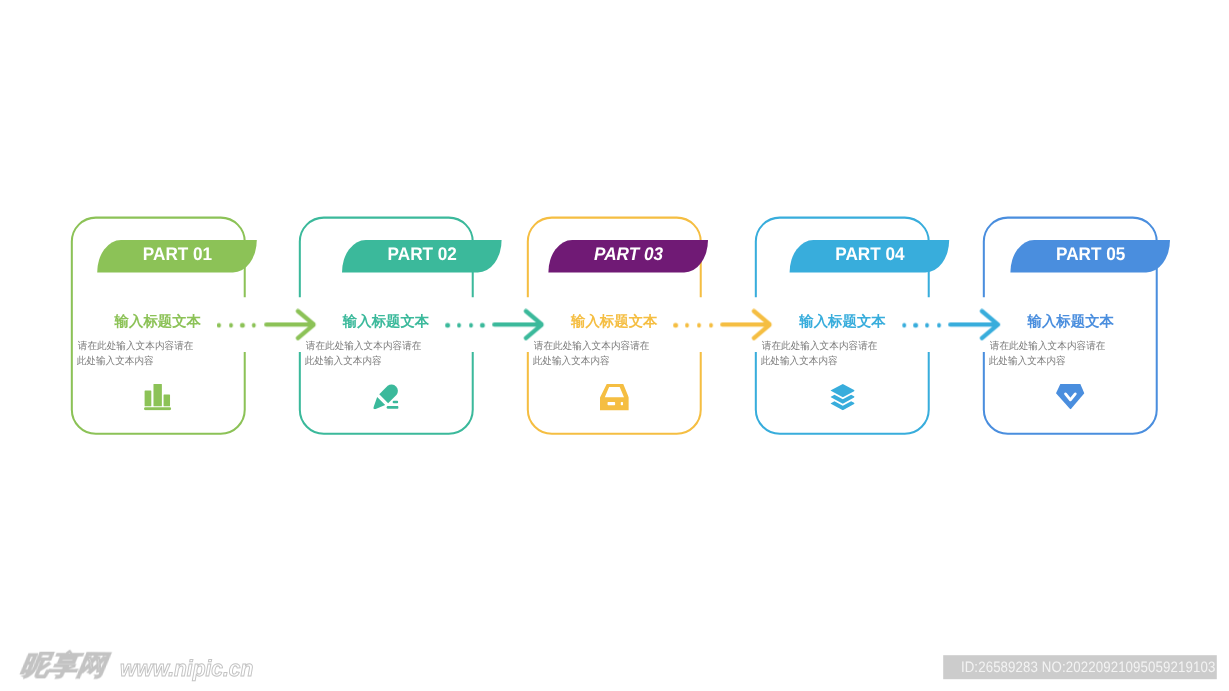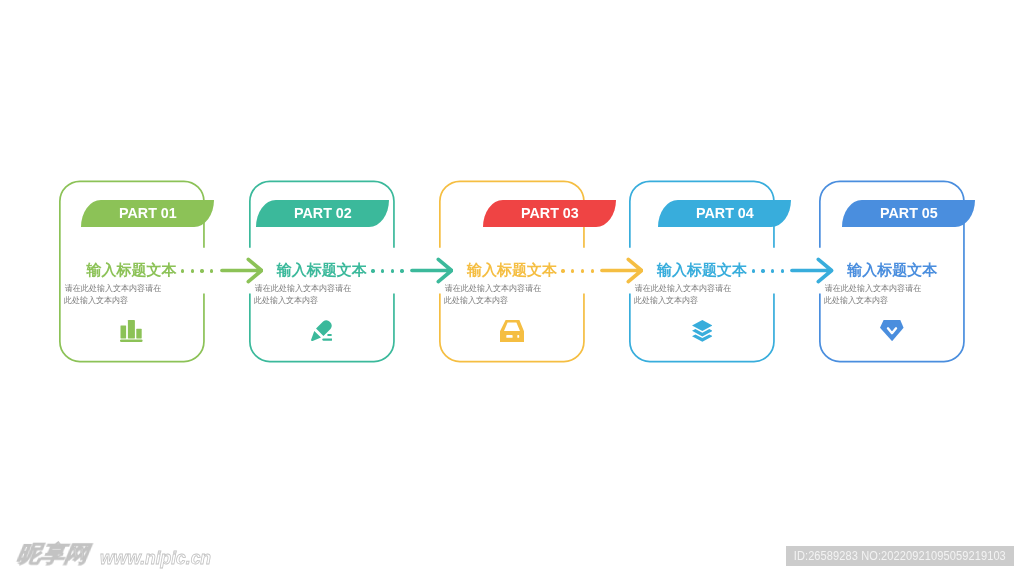--- a/index.html
+++ b/index.html
@@ -15,38 +15,38 @@
   
   .card-outline{position:absolute;}
 
   .banner{position:absolute;top:199.5px;height:27.2px;width:133px;
           display:flex;align-items:center;justify-content:center;}
   .banner-label{color:#fff;font-weight:bold;font-size:15.3px;letter-spacing:0px;
                 font-family:"Liberation Sans",sans-serif;line-height:1;
                 position:relative;top:0.0px;display:inline-block;
                 transform:scaleX(0.935);transform-origin:center center;}
 
-  .ctitle{position:absolute;font-size:15px;font-weight:bold;white-space:nowrap;
+  .ctitle{position:absolute;font-size:12px;font-weight:bold;white-space:nowrap;
           font-family:"Liberation Sans",sans-serif;
           line-height:1;text-align:center;}
   .cbody{position:absolute;font-size:8.5px;color:#7b7b7b;line-height:12.1px;
          text-align:left;font-family:"Liberation Sans",sans-serif;}
   .cbody div{display:inline-block;transform:scaleX(0.945);
              transform-origin:center center;}
   .cicon{position:absolute;}
 
   .dots{position:absolute;display:flex;align-items:center;}
   .dot{width:3.3px;height:3.3px;border-radius:50%;}
   .arrow{position:absolute;}
 
   .wm{position:absolute;left:17.1px;top:538.8px;}
   .idband{position:absolute;background:#cccccc;color:#f3f3f3;
           font-size:12.6px;letter-spacing:0.1px;
           font-family:"Liberation Sans",sans-serif;white-space:nowrap;
-          display:flex;align-items:center;justify-content:center;}
+          display:flex;align-items:center;}
 </style>
 </head>
 <body>
 
 <div id="stage">
   <div id="cards-layer">
       <div class="card-outline" style="left: 57.6px; top: 179.4px;"><svg width="147.8" height="185.9" viewBox="0 0 147.8 185.9">
           <path d="M 20.85 0.85 L 124.95000000000002 0.85 A 20 20 0 0 1 144.95000000000002 20.85 L 144.95000000000002 67.29999999999998 M 144.95000000000002 112.9 L 144.95000000000002 161.05 A 20 20 0 0 1 124.95000000000002 181.05 L 20.85 181.05 A 20 20 0 0 1 0.85 161.05 L 0.85 20.85 A 20 20 0 0 1 20.85 0.85" transform="translate(1,1.5)" fill="none" stroke="#8CC257" stroke-width="1.7"></path>
         </svg></div>
       <div class="banner" style="left: 81.1px; background: rgb(140, 194, 87); border-top-left-radius: 20px 27.2px; border-bottom-right-radius: 20px 27.2px;">
@@ -56,35 +56,35 @@
       <div class="cbody" style="left: 61.5px; top: 281.6px; width: 140px;"><div>请在此处输入文本内容请在</div><div>此处输入文本内容</div></div>
       <div class="cicon" style="left: 120.2px; top: 319.8px;"><svg width="22.6" height="21.9" viewBox="0 0 22.6 21.9" fill="#8CC257">
           <rect x="0.5" y="5.4" width="5.6" height="13.1" rx="0.45"></rect>
           <rect x="7.9" y="0.0" width="7.0" height="18.5" rx="0.45"></rect>
           <rect x="16.3" y="8.8" width="5.4" height="9.7" rx="0.45"></rect>
           <rect x="0.0" y="19.4" width="22.6" height="2.5" rx="1.2"></rect>
         </svg></div>
       <div class="card-outline" style="left: 247.8px; top: 179.4px;"><svg width="147.8" height="185.9" viewBox="0 0 147.8 185.9">
           <path d="M 20.85 0.85 L 124.95000000000002 0.85 A 20 20 0 0 1 144.95000000000002 20.85 L 144.95000000000002 67.29999999999998 M 144.95000000000002 112.9 L 144.95000000000002 161.05 A 20 20 0 0 1 124.95000000000002 181.05 L 20.85 181.05 A 20 20 0 0 1 0.85 161.05 L 0.85 112.9 M 0.85 67.29999999999998 L 0.85 20.85 A 20 20 0 0 1 20.85 0.85" transform="translate(1,1.5)" fill="none" stroke="#3BB99B" stroke-width="1.7"></path>
         </svg></div>
-      <div class="banner" style="left: 256px; background: rgb(59, 185, 155); border-top-left-radius: 20px 27.2px; border-bottom-right-radius: 20px 27.2px;">
+      <div class="banner" style="left: 285px; background: rgb(59, 185, 155); border-top-left-radius: 20px 27.2px; border-bottom-right-radius: 20px 27.2px;">
         <span class="banner-label">PART 02</span>
       </div>
       <div class="ctitle" style="color: rgb(59, 185, 155); left: 261.7px; top: 262.2px; width: 120px;">输入标题文本</div>
       <div class="cbody" style="left: 251.7px; top: 281.6px; width: 140px;"><div>请在此处输入文本内容请在</div><div>此处输入文本内容</div></div>
       <div class="cicon" style="left: 311.05px; top: 320px;"><svg width="21.4" height="21.1" viewBox="0 0 21.4 21.1" fill="#3BB99B">
           <path d="M5.04 8.59 L12.09 1.54 A5.3 5.3 0 0 1 19.51 8.96 L12.46 16.01 Z"></path>
           <path d="M3.3 10.9 L10.0 17.6 L1.6 21.0 A1.1 1.1 0 0 1 0.2 19.5 Z"></path>
           <rect x="16.2" y="14.0" width="4.7" height="2.0" rx="1.0"></rect>
           <rect x="11.2" y="18.4" width="10.2" height="2.3" rx="1.15"></rect>
         </svg></div>
       <div class="card-outline" style="left: 438px; top: 179.4px;"><svg width="147.8" height="185.9" viewBox="0 0 147.8 185.9">
           <path d="M 20.85 0.85 L 124.95000000000002 0.85 A 20 20 0 0 1 144.95000000000002 20.85 L 144.95000000000002 67.29999999999998 M 144.95000000000002 112.9 L 144.95000000000002 161.05 A 20 20 0 0 1 124.95000000000002 181.05 L 20.85 181.05 A 20 20 0 0 1 0.85 161.05 L 0.85 112.9 M 0.85 67.29999999999998 L 0.85 20.85 A 20 20 0 0 1 20.85 0.85" transform="translate(1,1.5)" fill="none" stroke="#F5BE42" stroke-width="1.7"></path>
         </svg></div>
-      <div class="banner" style="left: 483px; background: #ef4444; border-top-left-radius: 20px 27.2px; border-bottom-right-radius: 20px 27.2px;">
+      <div class="banner" style="left: 457px; background: #701a75; border-top-left-radius: 20px 27.2px; border-bottom-right-radius: 20px 27.2px; font-style: italic;">
         <span class="banner-label">PART 03</span>
       </div>
       <div class="ctitle" style="color: rgb(245, 190, 66); left: 451.9px; top: 262.2px; width: 120px;">输入标题文本</div>
       <div class="cbody" style="left: 441.9px; top: 281.6px; width: 140px;"><div>请在此处输入文本内容请在</div><div>此处输入文本内容</div></div>
       <div class="cicon" style="left: 499.9px; top: 320.4px;"><svg width="24" height="22.1" viewBox="0 0 24.0 22.1" fill="#F5BE42">
           <path d="M5.6 0 L19.4 0 L24 11.3 L24 22.1 L0 22.1 L0 11.3 Z M7.6 2.6 L4.0 11.1 L20.0 11.1 L16.4 2.6 Z"></path>
           <rect x="6.3" y="15.1" width="6.3" height="2.6" rx="0.55" fill="#fff"></rect>
           <rect x="17.3" y="15.1" width="1.9" height="2.6" rx="0.55" fill="#fff"></rect>
         </svg></div>
       <div class="card-outline" style="left: 628.2px; top: 179.4px;"><svg width="147.8" height="185.9" viewBox="0 0 147.8 185.9">

